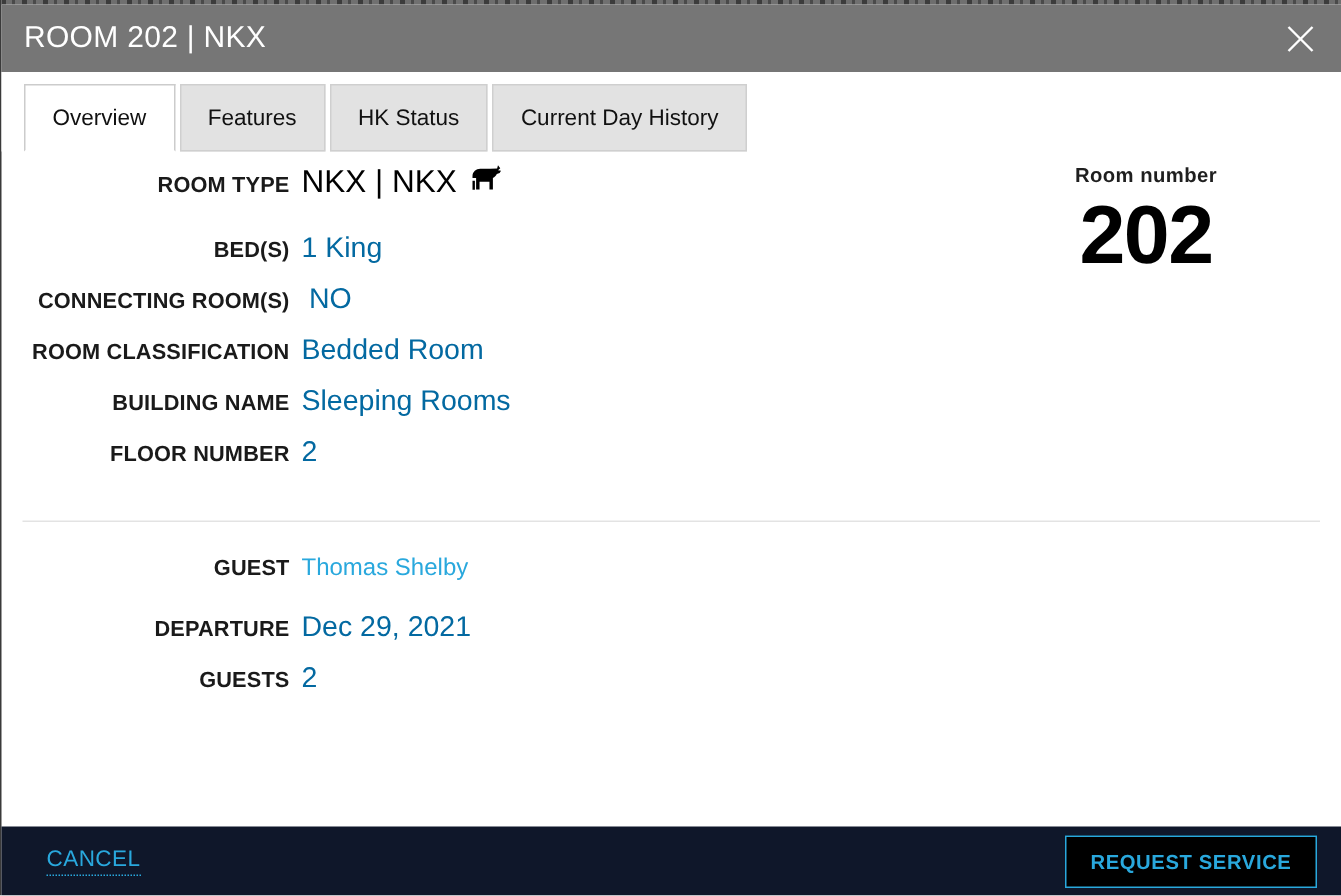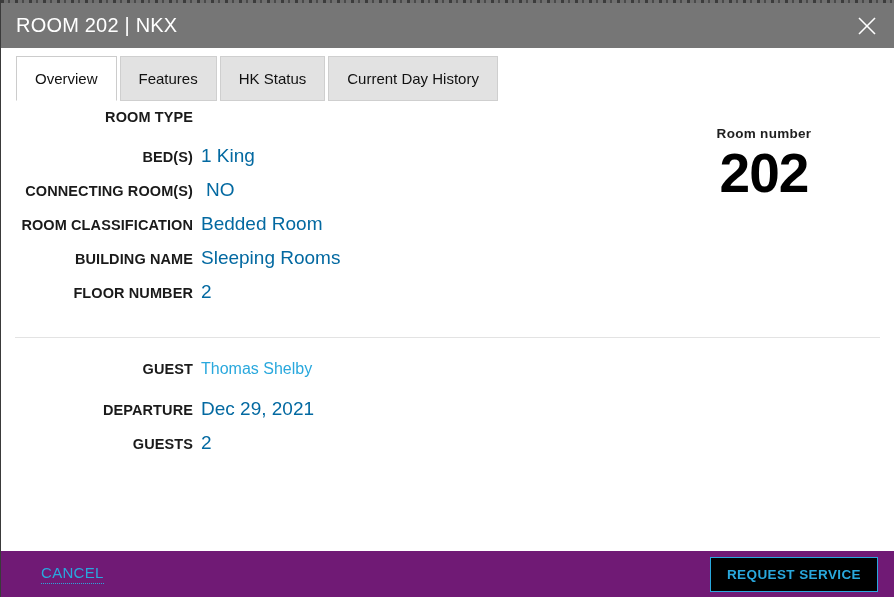--- a/index.html
+++ b/index.html
@@ -149,21 +149,21 @@
     gap: 8px;
   }
 
   .pet-icon { display: block; }
 
   .val.indent { padding-left: 5px; }
 
   
   .roomnum {
     position: absolute;
-    top: 25px;
+    top: 8px;
     right: 0;
     width: 260px;
     text-align: center;
     pointer-events: none;
   }
 
   .roomnum-label {
     font-size: 13.5px;
     font-weight: bold;
     color: #1f1f1f;
@@ -203,25 +203,25 @@
     font-size: 16px;
     color: #29a8dd;
     cursor: pointer;
     white-space: nowrap;
   }
 
   
   .footer {
     flex: none;
     height: 46px;
-    background: #701a75;
+    background: #0f172a;
     display: flex;
     align-items: center;
     justify-content: space-between;
-    padding: 0 16px 0 40px;
+    padding: 0 16px 0 30px;
   }
 
   .cancel-link {
     font-size: 15px;
     color: #29a8dd;
     letter-spacing: .3px;
     cursor: pointer;
     border-bottom: 1px dotted #29a8dd;
     padding-bottom: 2px;
   }
@@ -270,20 +270,29 @@
     </div>
   </div>
 
   <div class="content">
 
     <div class="info-wrap">
       <div class="detail-table">
 
         <div class="row room-type">
           <div class="lbl">ROOM TYPE</div>
+          <div class="val">
+            <span>NKX | NKX</span>
+            <span class="pet-icon">
+              <svg width="24" height="20" viewBox="0 0 24 20" aria-hidden="true">
+                <path fill="#000000" d="M21.5 3.2 20 1.2l-.6 2.1-4.5.2H8.2C5.4 3.5 3 5.6 3 8.3v1.4h2.4v7.6h2.3v-5.1h6.6v5.1h2.3V9.6c1.2-.5 2.1-1.4 2.6-2.6l1.9-.6.9-1.6-2-.3z"></path>
+                <path fill="#000000" d="M4.6 11.5H3v6h1.6z"></path>
+              </svg>
+            </span>
+          </div>
         </div>
 
         <div class="row">
           <div class="lbl">BED(S)</div>
           <div class="val">1 King</div>
         </div>
 
         <div class="row">
           <div class="lbl">CONNECTING ROOM(S)</div>
           <div class="val indent">NO</div>

